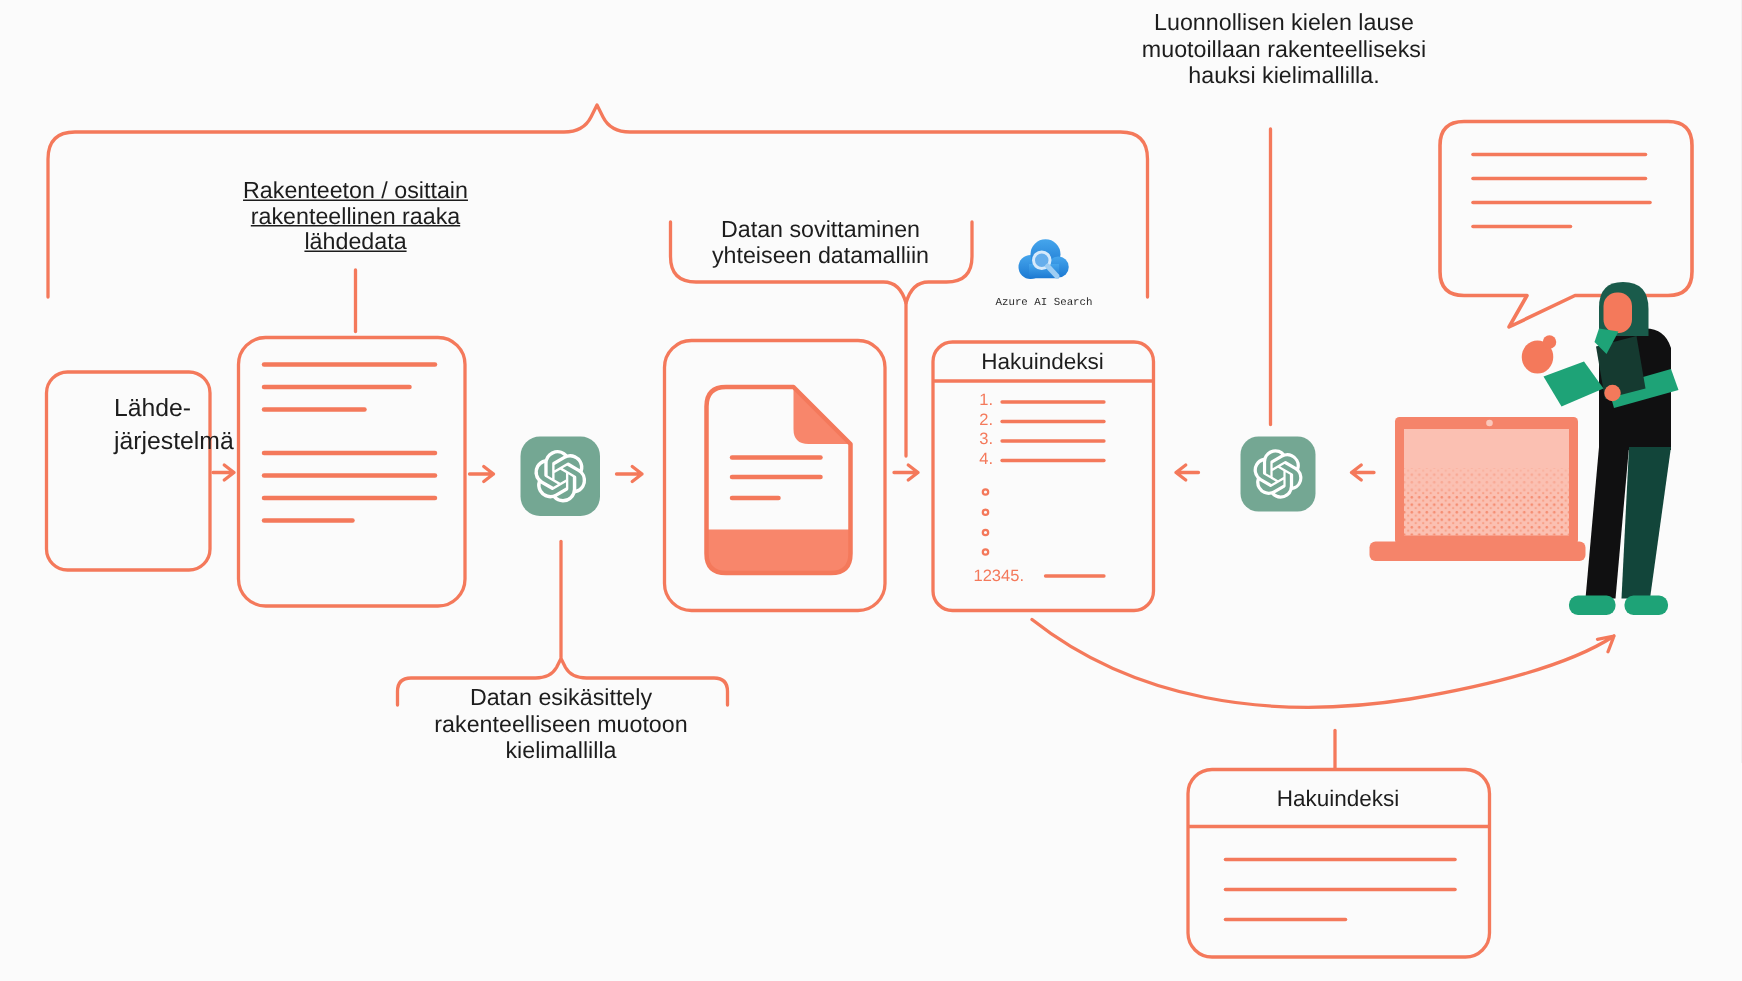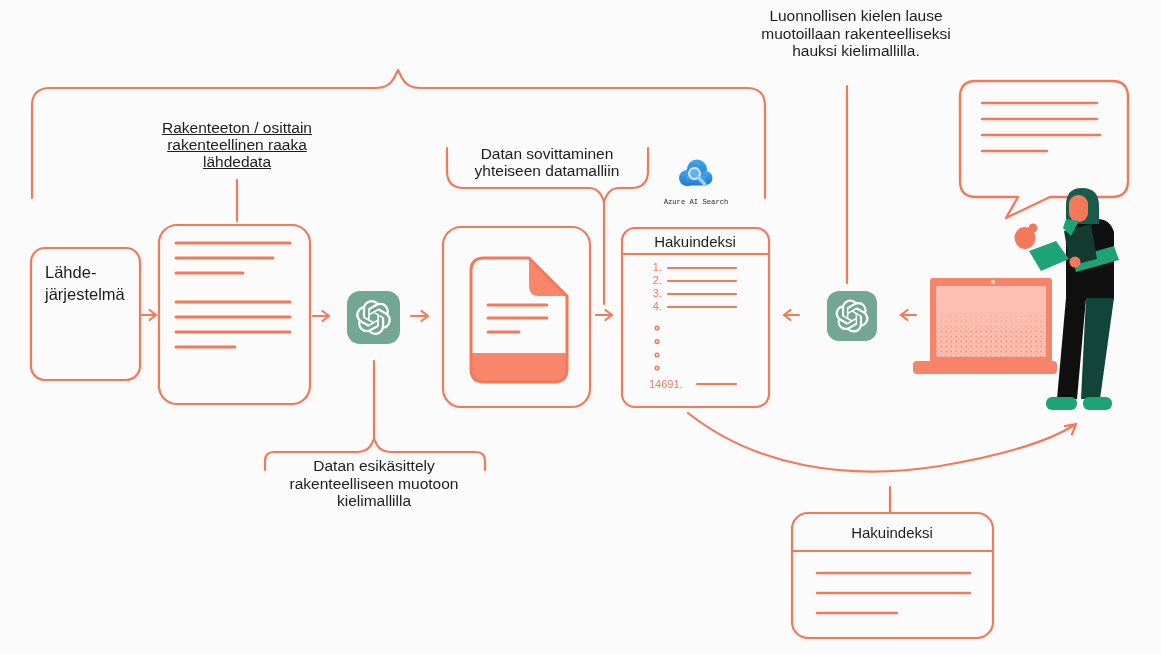--- a/index.html
+++ b/index.html
@@ -2,21 +2,21 @@
 <html><head>
 <meta charset="utf-8">
 <style>
   html,body{margin:0;padding:0;background:#e9e9e9;}
   #stage{
     position:relative;width:1161px;height:654px;background:#FBFBFB;overflow:hidden;
     font-family:"Liberation Sans",sans-serif;color:#1d1d1d;
   }
   #art{position:absolute;left:0;top:0;}
   .lbl{position:absolute;transform:translateX(-50%);text-align:center;white-space:pre-line;color:#1d1d1d;}
-  .lbl-left{position:absolute;text-align:left;white-space:pre-line;color:#1d1d1d;}
+  .lbl-left{position:absolute;text-align:left;white-space:pre-line;color:#1d1d1d;margin-left:31px;}
   .num{position:absolute;text-align:right;color:#F4795B;}
 </style>
 </head>
 <body>
 
 <div id="stage">
 
 <svg id="art" width="1161" height="654" viewBox="0 0 1161 654">
   <defs>
     <path id="oai" fill="#ffffff" d="M22.2819 9.8211a5.9847 5.9847 0 0 0-.5157-4.9108 6.0462 6.0462 0 0 0-6.5098-2.9A6.0651 6.0651 0 0 0 4.9807 4.1818a5.9847 5.9847 0 0 0-3.9977 2.9 6.0462 6.0462 0 0 0 .7427 7.0966 5.98 5.98 0 0 0 .511 4.9107 6.051 6.051 0 0 0 6.5146 2.9001A5.9847 5.9847 0 0 0 13.2599 24a6.0557 6.0557 0 0 0 5.7718-4.2058 5.9894 5.9894 0 0 0 3.9977-2.9001 6.0557 6.0557 0 0 0-.7475-7.0729zm-9.022 12.6081a4.4755 4.4755 0 0 1-2.8764-1.0408l.1419-.0804 4.7783-2.7582a.7948.7948 0 0 0 .3927-.6813v-6.7369l2.02 1.1686a.071.071 0 0 1 .038.0615v5.5826a4.504 4.504 0 0 1-4.4945 4.4944zm-9.6607-4.1254a4.4708 4.4708 0 0 1-.5346-3.0137l.142.0852 4.783 2.7582a.7712.7712 0 0 0 .7806 0l5.8428-3.3685v2.3324a.0804.0804 0 0 1-.0332.0615L9.74 19.9502a4.4992 4.4992 0 0 1-6.1408-1.6464zM2.3408 7.8956a4.485 4.485 0 0 1 2.3655-1.9728V11.6a.7664.7664 0 0 0 .3879.6765l5.8144 3.3543-2.0201 1.1685a.0757.0757 0 0 1-.071 0l-4.8303-2.7865A4.504 4.504 0 0 1 2.3408 7.8956zm16.5963 3.8558L13.1038 8.364 15.1192 7.2a.0757.0757 0 0 1 .071 0l4.8303 2.7913a4.4944 4.4944 0 0 1-.6765 8.1042v-5.6772a.79.79 0 0 0-.407-.667zm2.0107-3.0231l-.142-.0852-4.7735-2.7818a.7759.7759 0 0 0-.7854 0L9.409 9.2297V6.8974a.0662.0662 0 0 1 .0284-.0615l4.8303-2.7866a4.4992 4.4992 0 0 1 6.6802 4.66zM8.3065 12.863l-2.02-1.1638a.0804.0804 0 0 1-.038-.0567V6.0742a4.4992 4.4992 0 0 1 7.3757-3.4537l-.142.0805L8.704 5.459a.7948.7948 0 0 0-.3927.6813zm1.0976-2.3654l2.602-1.4998 2.6069 1.4998v2.9994l-2.5974 1.4997-2.6067-1.4997z"></path>
@@ -182,19 +182,19 @@
 
 <div class="lbl-left" style="left:45px;top:261px;font-size:16.5px;line-height:22px;">Lähde-
 järjestelmä</div>
 
 <div class="lbl" style="left:695px;top:233px;font-size:15px;">Hakuindeksi</div>
 
 <div class="num" style="left:622px;width:40px;top:261px;font-size:11px;">1.</div>
 <div class="num" style="left:622px;width:40px;top:274px;font-size:11px;">2.</div>
 <div class="num" style="left:622px;width:40px;top:287px;font-size:11px;">3.</div>
 <div class="num" style="left:622px;width:40px;top:300px;font-size:11px;">4.</div>
-<div class="num" style="left:649px;width:40px;top:378px;font-size:11px;text-align:left;">14691.</div>
+<div class="num" style="left:649px;width:40px;top:378px;font-size:11px;text-align:left;">12345.</div>
 
 <div class="lbl" style="left:696px;top:198px;font-size:7.2px;color:#2b2b2b;font-family:Liberation Mono, monospace;">Azure AI Search</div>
 
 <div class="lbl" style="left:892px;top:524px;font-size:15px;">Hakuindeksi</div>
 
 </div>
 
 </body></html>

